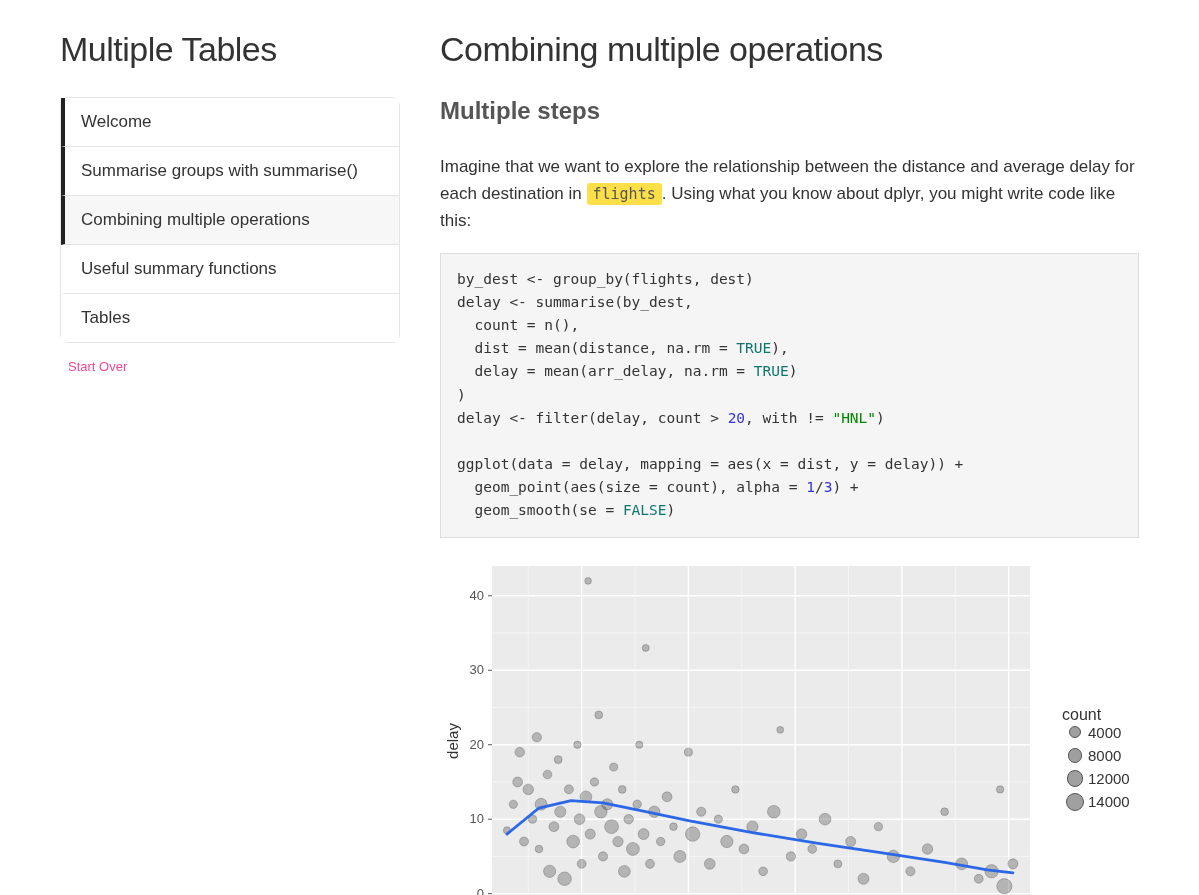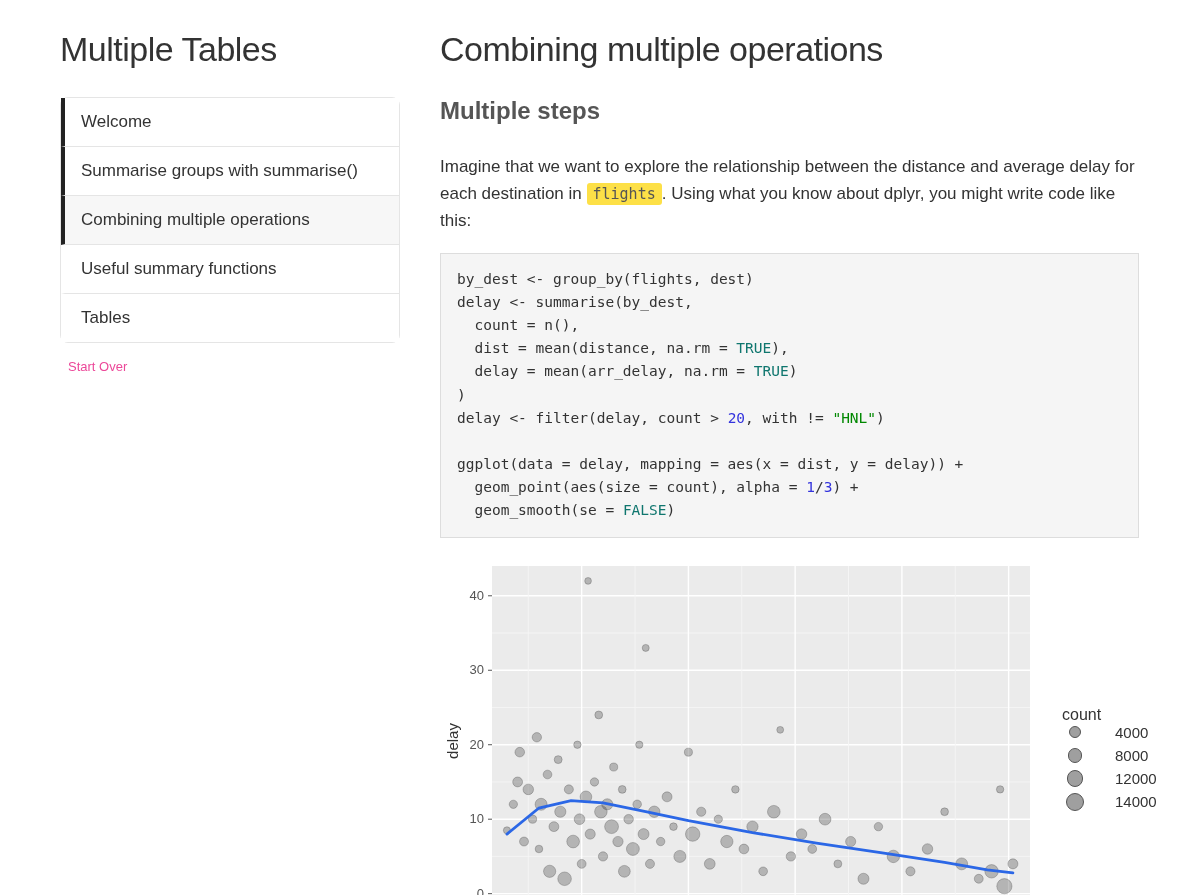--- a/index.html
+++ b/index.html
@@ -111,21 +111,21 @@
     margin-top: 150px;
   }
   .legend-title {
     font-size: 16px;
     color: #333;
     margin-bottom: 0;
   }
   .legend-row {
     display: flex;
     align-items: center;
-    gap: 27px;
+    gap: 0;
     margin-bottom: 6px;
     font-size: 15px;
     color: #333;
   }
   .legend-circle {
     border-radius: 50%;
     background: rgba(80,80,80,0.55);
     border: 1px solid #555;
   }
 </style>

